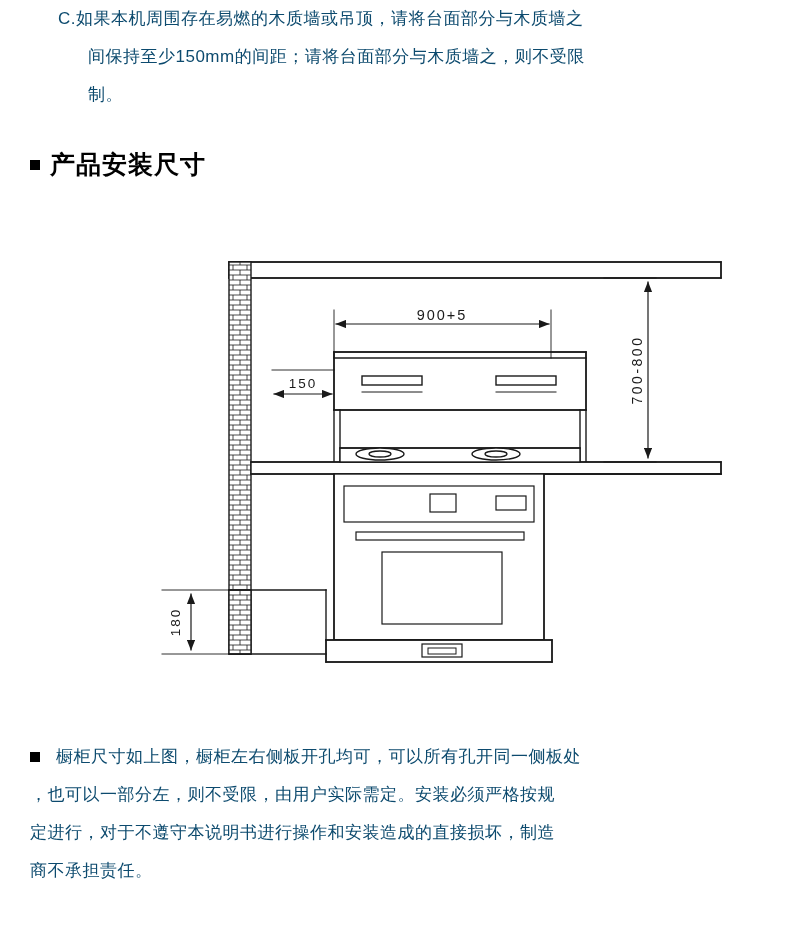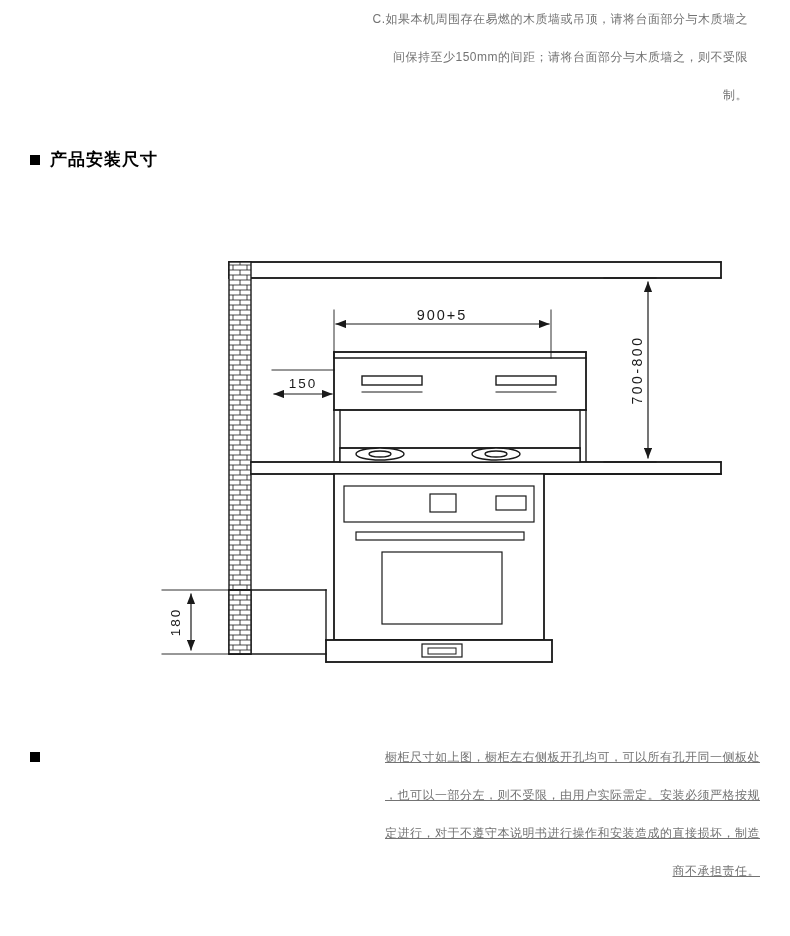--- a/index.html
+++ b/index.html
@@ -18,25 +18,24 @@
 
   .page {
     position: relative;
     width: 790px;
     height: 936px;
   }
 
   
   .para {
     position: absolute;
-    font-size: 12px;
+    font-size: 17px;
     line-height: 38px;
     letter-spacing: 0.5px;
-    color: #737373;
-    text-align: right;
+    color: #0c4a6e;
   }
   #para-top {
     left: 48px;
     top: 0px;
     width: 700px;
   }
   #para-top .line {
     display: block;
     white-space: nowrap;
   }
@@ -45,41 +44,40 @@
   #para-top .line.l3 { text-indent: 40px; }
 
   #para-bottom {
     left: 30px;
     top: 738px;
     width: 730px;
   }
   #para-bottom .line {
     display: block;
     white-space: nowrap;
-    text-decoration: underline;
   }
   #para-bottom .line.b1 { text-indent: 26px; }
 
   
   .bullet-heading {
     position: absolute;
     left: 30px;
     top: 148px;
     display: flex;
     align-items: center;
     gap: 10px;
   }
   .bullet-square {
     width: 10px;
     height: 10px;
     background: #000;
     display: inline-block;
   }
   .bullet-heading .htext {
-    font-size: 17px;
+    font-size: 25px;
     font-weight: bold;
     letter-spacing: 1px;
   }
 
   .bullet-para-mark {
     position: absolute;
     left: 30px;
     top: 752px;
     width: 10px;
     height: 10px;

